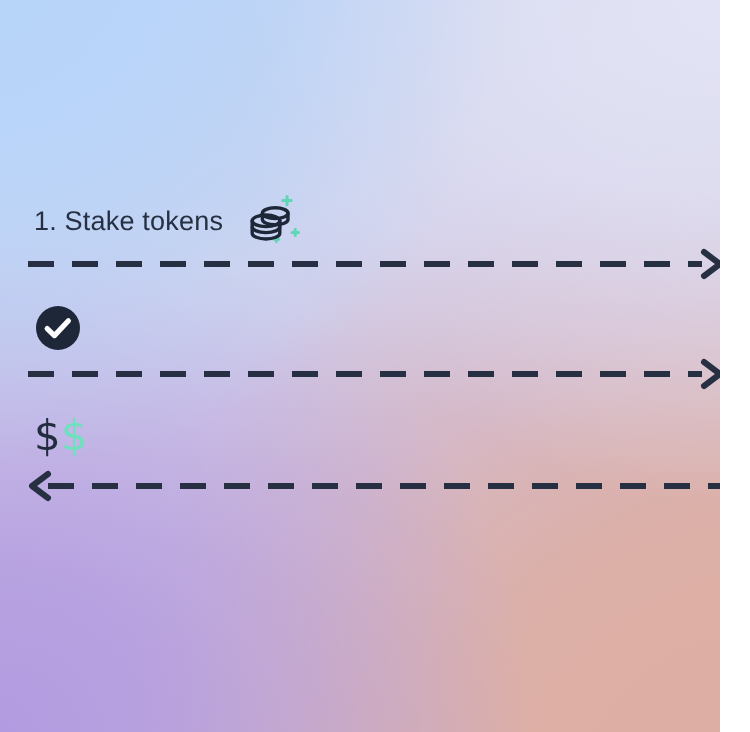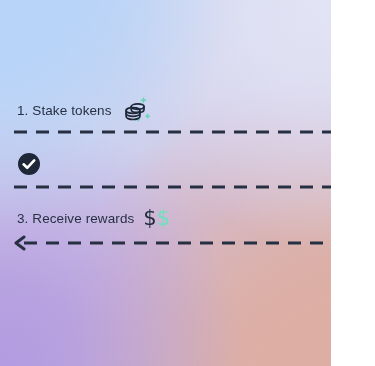--- a/index.html
+++ b/index.html
@@ -8,21 +8,21 @@
   }
   body {
     width: 375px;
     height: 366px;
     overflow: hidden;
     font-family: "Liberation Sans", "DejaVu Sans", sans-serif;
   }
 
   #canvas {
     position: relative;
-    width: 331px;
+    width: 360px;
     height: 366px;
     overflow: hidden;
     
     background-color: #cfcbe6;
     background-image:
       radial-gradient(120% 110% at 0% 0%,    rgba(183,212,249,1) 0%,   rgba(183,212,249,0.85) 18%, rgba(183,212,249,0) 58%),
       radial-gradient(110% 110% at 100% 0%,  rgba(226,227,244,1) 0%,   rgba(226,227,244,0.8) 22%,  rgba(226,227,244,0) 62%),
       radial-gradient(120% 115% at 0% 100%,  rgba(178,155,224,1) 0%,   rgba(180,157,224,0.85) 20%, rgba(180,157,224,0) 62%),
       radial-gradient(130% 120% at 100% 100%,rgba(221,174,163,1) 0%,   rgba(221,174,163,0.88) 22%, rgba(221,174,163,0) 66%),
       linear-gradient(150deg, #bcd6f7 0%, #d3d3ec 35%, #cfc0e2 60%, #dcb3a8 100%);
@@ -114,21 +114,20 @@
   </div>
 
   <div class="arrow-line" style="top:179px;">
     <svg width="350" height="16" viewBox="0 0 350 16" aria-hidden="true">
       <line x1="1" y1="8" x2="338" y2="8" stroke="#273043" stroke-width="3" stroke-linecap="butt" stroke-dasharray="13 9"></line>
       <polyline points="339,2 347,8 339,14" fill="none" stroke="#273043" stroke-width="3" stroke-linecap="round" stroke-linejoin="round"></polyline>
     </svg>
   </div>
 
   <div class="step-row" style="top:208px;">
-    <span class="step-label">3. Receive rewards</span>
     <span class="step-icon dollar-pair">
       <span class="dollar-dark">$</span>
         <span class="dollar-mint">$</span>
     </span>
   </div>
 
   <div class="arrow-line" style="top:235px;">
     <svg width="350" height="16" viewBox="0 0 350 16" aria-hidden="true">
       <polyline points="11,2 3,8 11,14" fill="none" stroke="#273043" stroke-width="3" stroke-linecap="round" stroke-linejoin="round"></polyline>
       <line x1="11" y1="8" x2="350" y2="8" stroke="#273043" stroke-width="3" stroke-linecap="butt" stroke-dasharray="13 9"></line>

